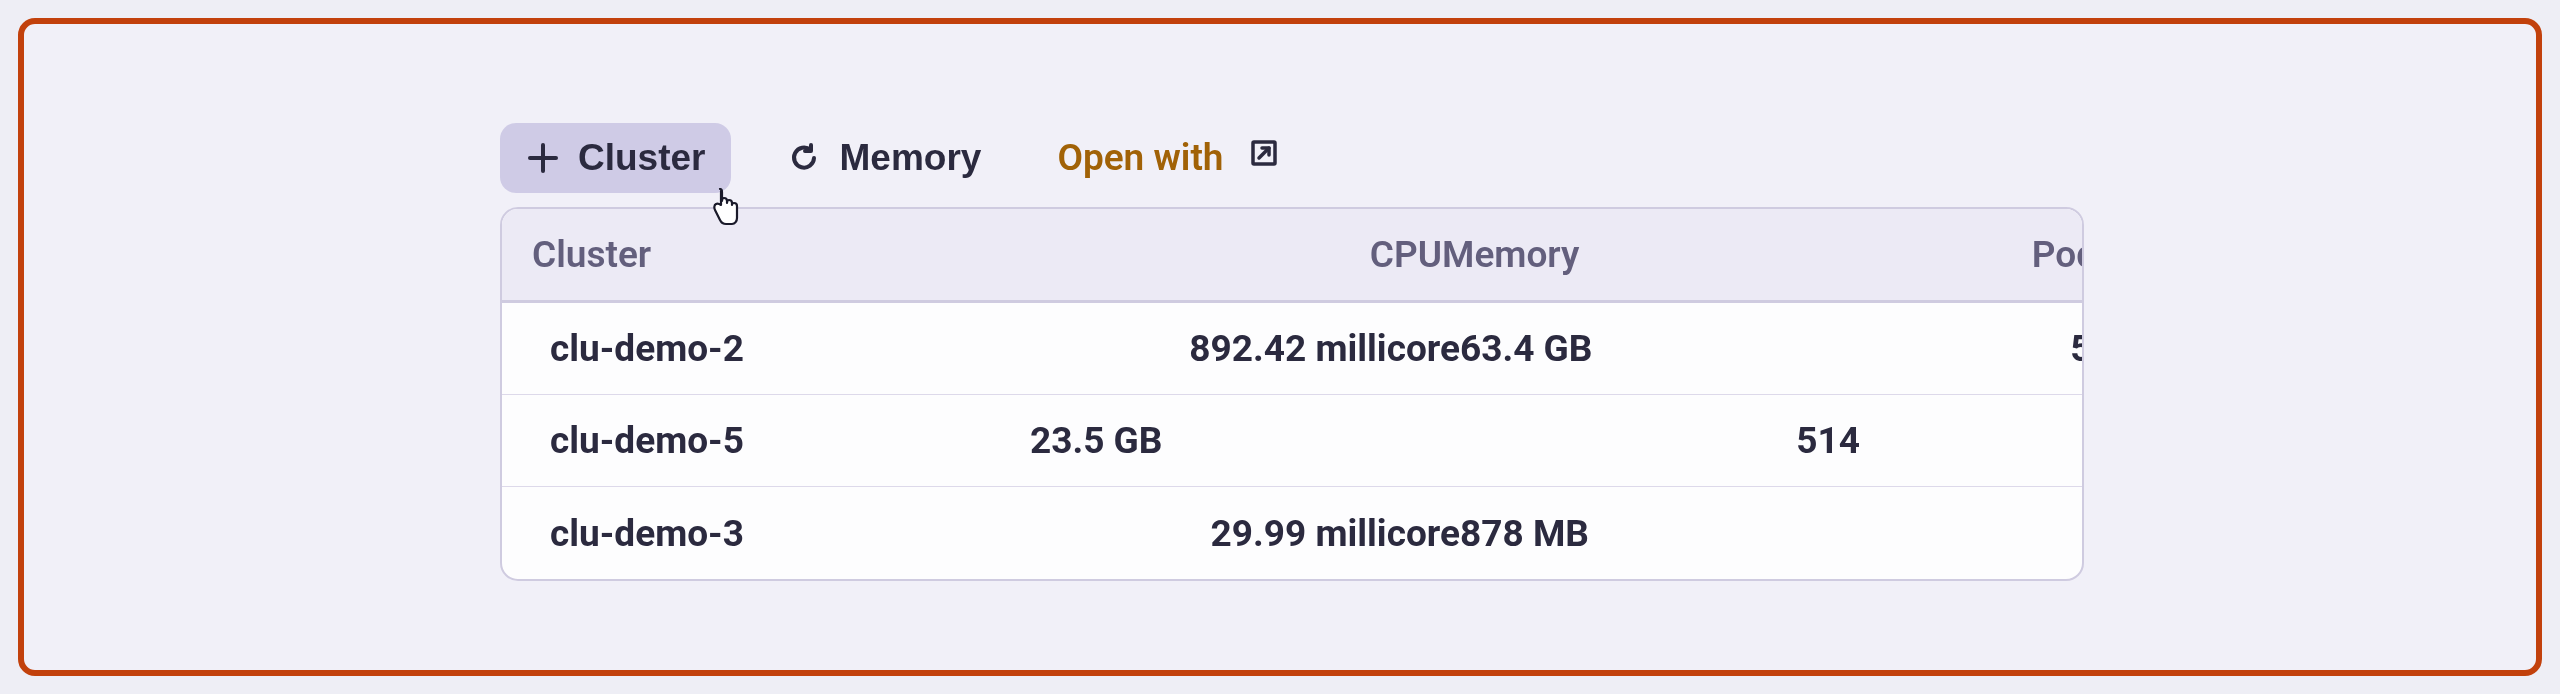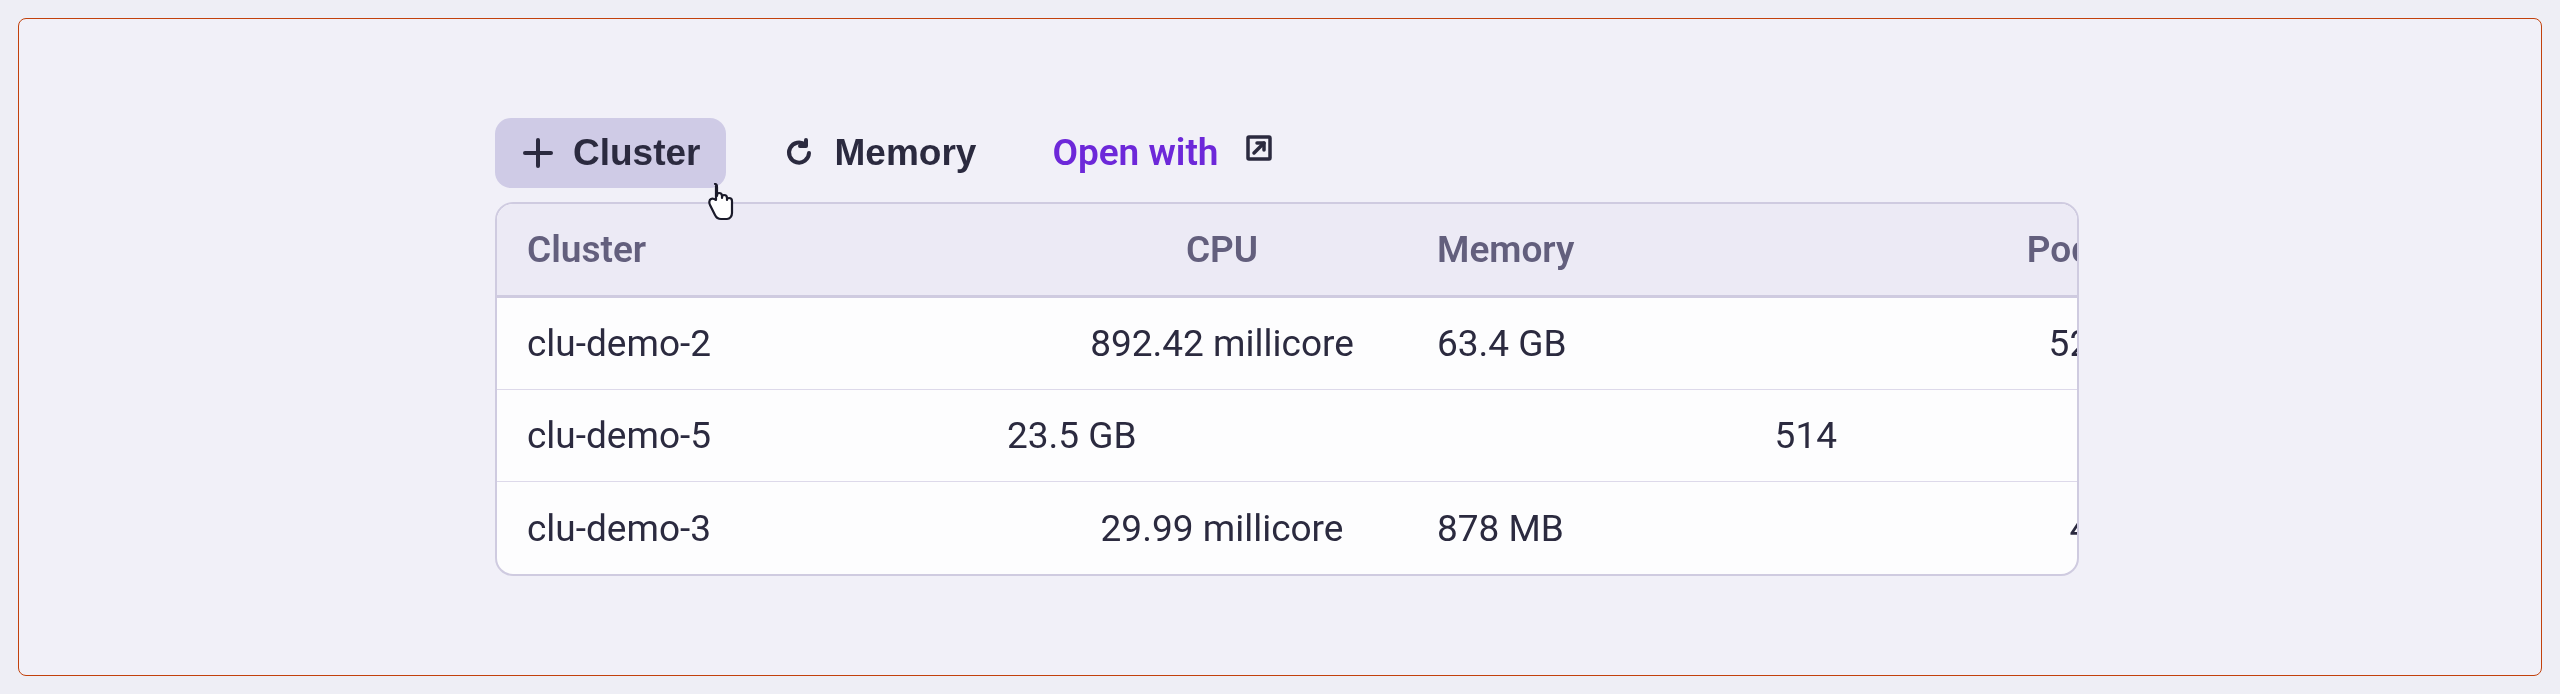--- a/index.html
+++ b/index.html
@@ -9,22 +9,22 @@
     font-family: -apple-system, BlinkMacSystemFont, "Segoe UI", Roboto, "Helvetica Neue", Arial, sans-serif;
     display: flex;
     align-items: flex-start;
     justify-content: flex-start;
   }
   .panel {
     margin: 18px;
     width: 2524px;
     height: 658px;
     background: #f1f0f8;
-    border: 1px solid #c2410c;
-    border-radius: 8px;
+    border: 6px solid #c2410c;
+    border-radius: 17px;
     position: relative;
   }
   .content {
     position: absolute;
     left: 476px;
     top: 98px;
     width: 1584px;
   }
   .toolbar {
     display: flex;
@@ -55,21 +55,21 @@
     align-items: center;
     justify-content: center;
   }
   .btn svg { display: block; }
   .openwith-group {
     display: inline-flex;
     align-items: center;
     gap: 24px;
     font-size: 37px;
     font-weight: 600;
-    color: #6d28d9;
+    color: #a16207;
     padding: 14px 20px;
   }
   .table {
     border: 2px solid #cfcbe0;
     border-radius: 18px;
     overflow: hidden;
     background: #fdfdfe;
   }
   .table-header, .table-row {
     display: grid;
@@ -82,28 +82,28 @@
     height: 94px;
     padding: 0 30px;
   }
   .table-header .th {
     font-size: 37px;
     font-weight: 600;
     color: #635f7d;
   }
   .table-row {
     height: 92px;
-    padding: 0 30px;
+    padding: 0 48px;
     border-bottom: 1px solid #ddd9ea;
     font-size: 37px;
     color: #2b2a3f;
-    font-weight: 400;
+    font-weight: 700;
   }
   .table-row:last-child { border-bottom: none; }
-  .th.cpu, .td.cpu { text-align: center; }
+  .th.cpu, .td.cpu { text-align: right; }
   .th.memory, .td.memory { text-align: left; }
   .th.pods, .td.pods { text-align: right; }
   .th.cluster, .td.cluster { text-align: left; }
 
   .cursor {
     position: absolute;
     left: 683px;
     top: 164px;
     pointer-events: none;
   }

